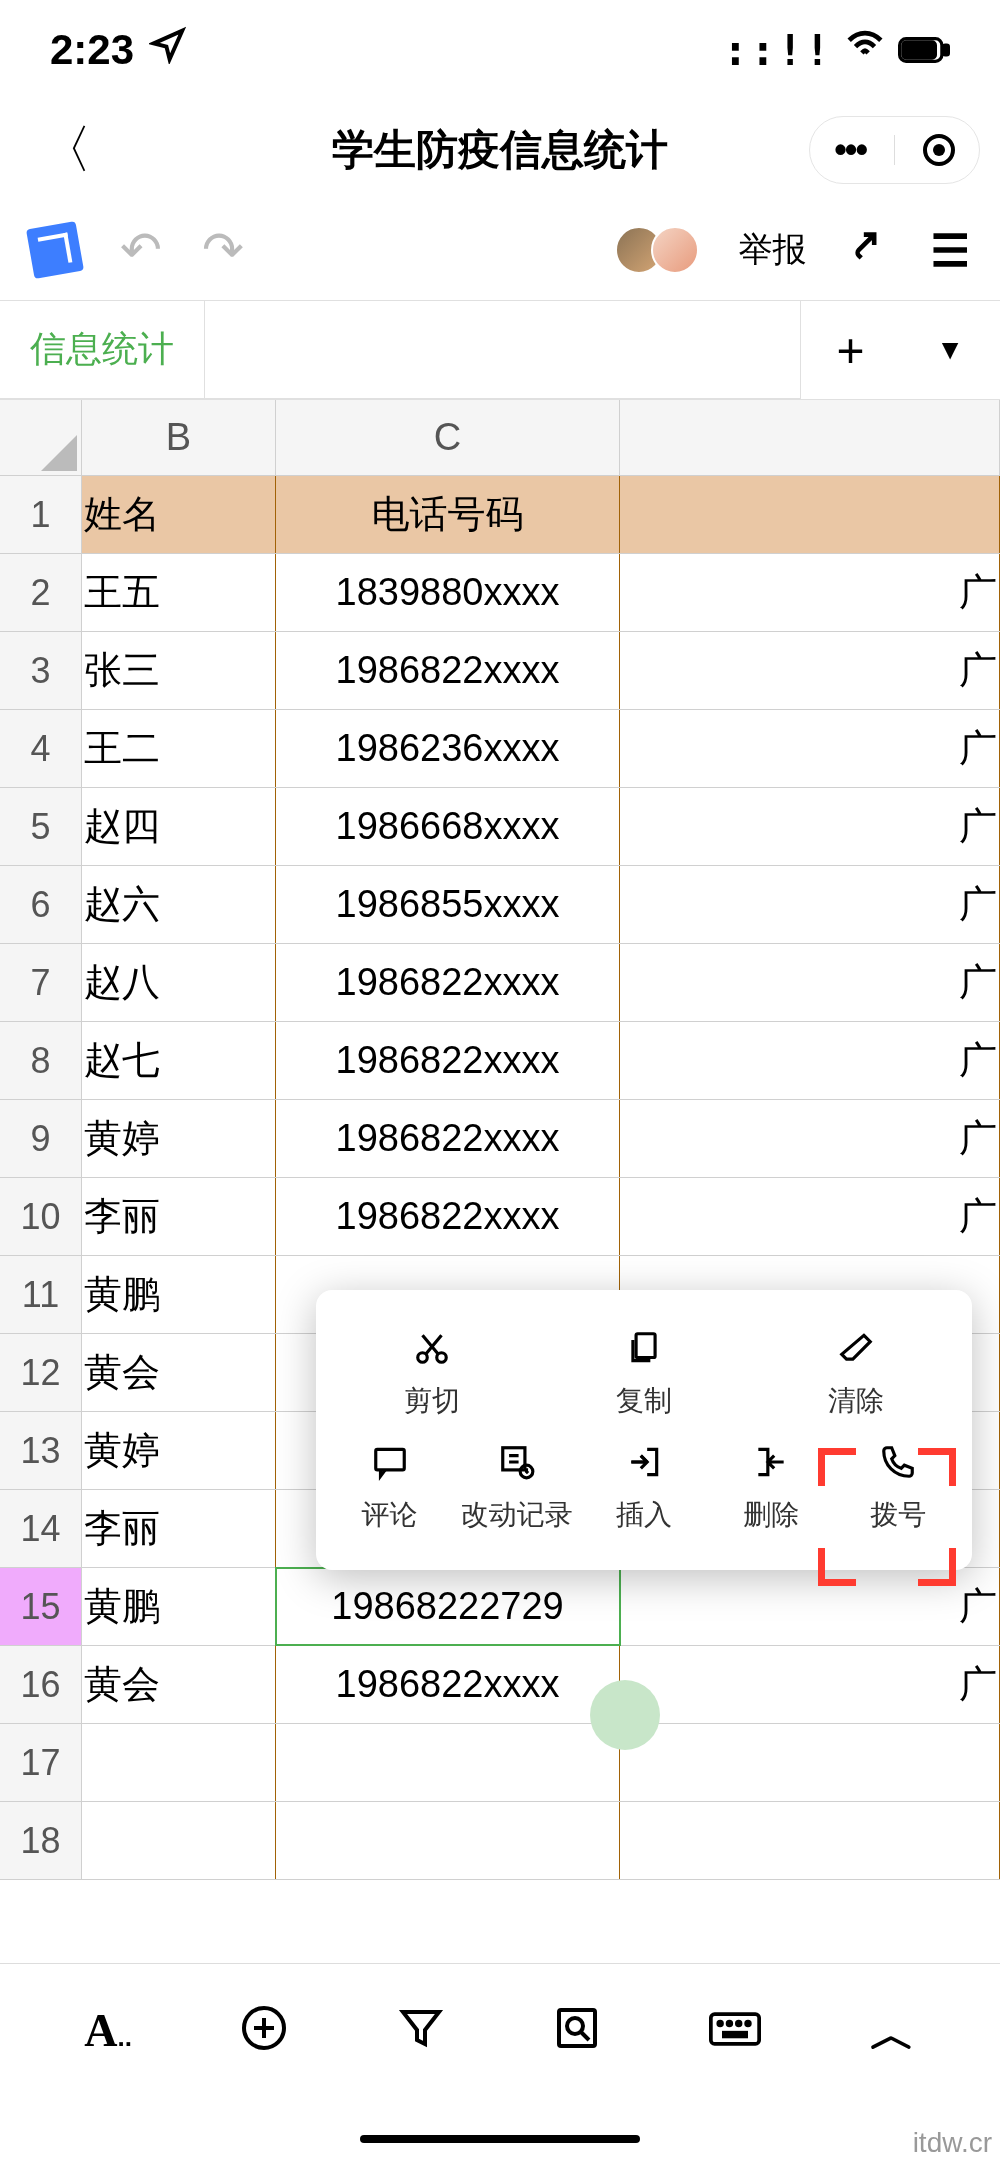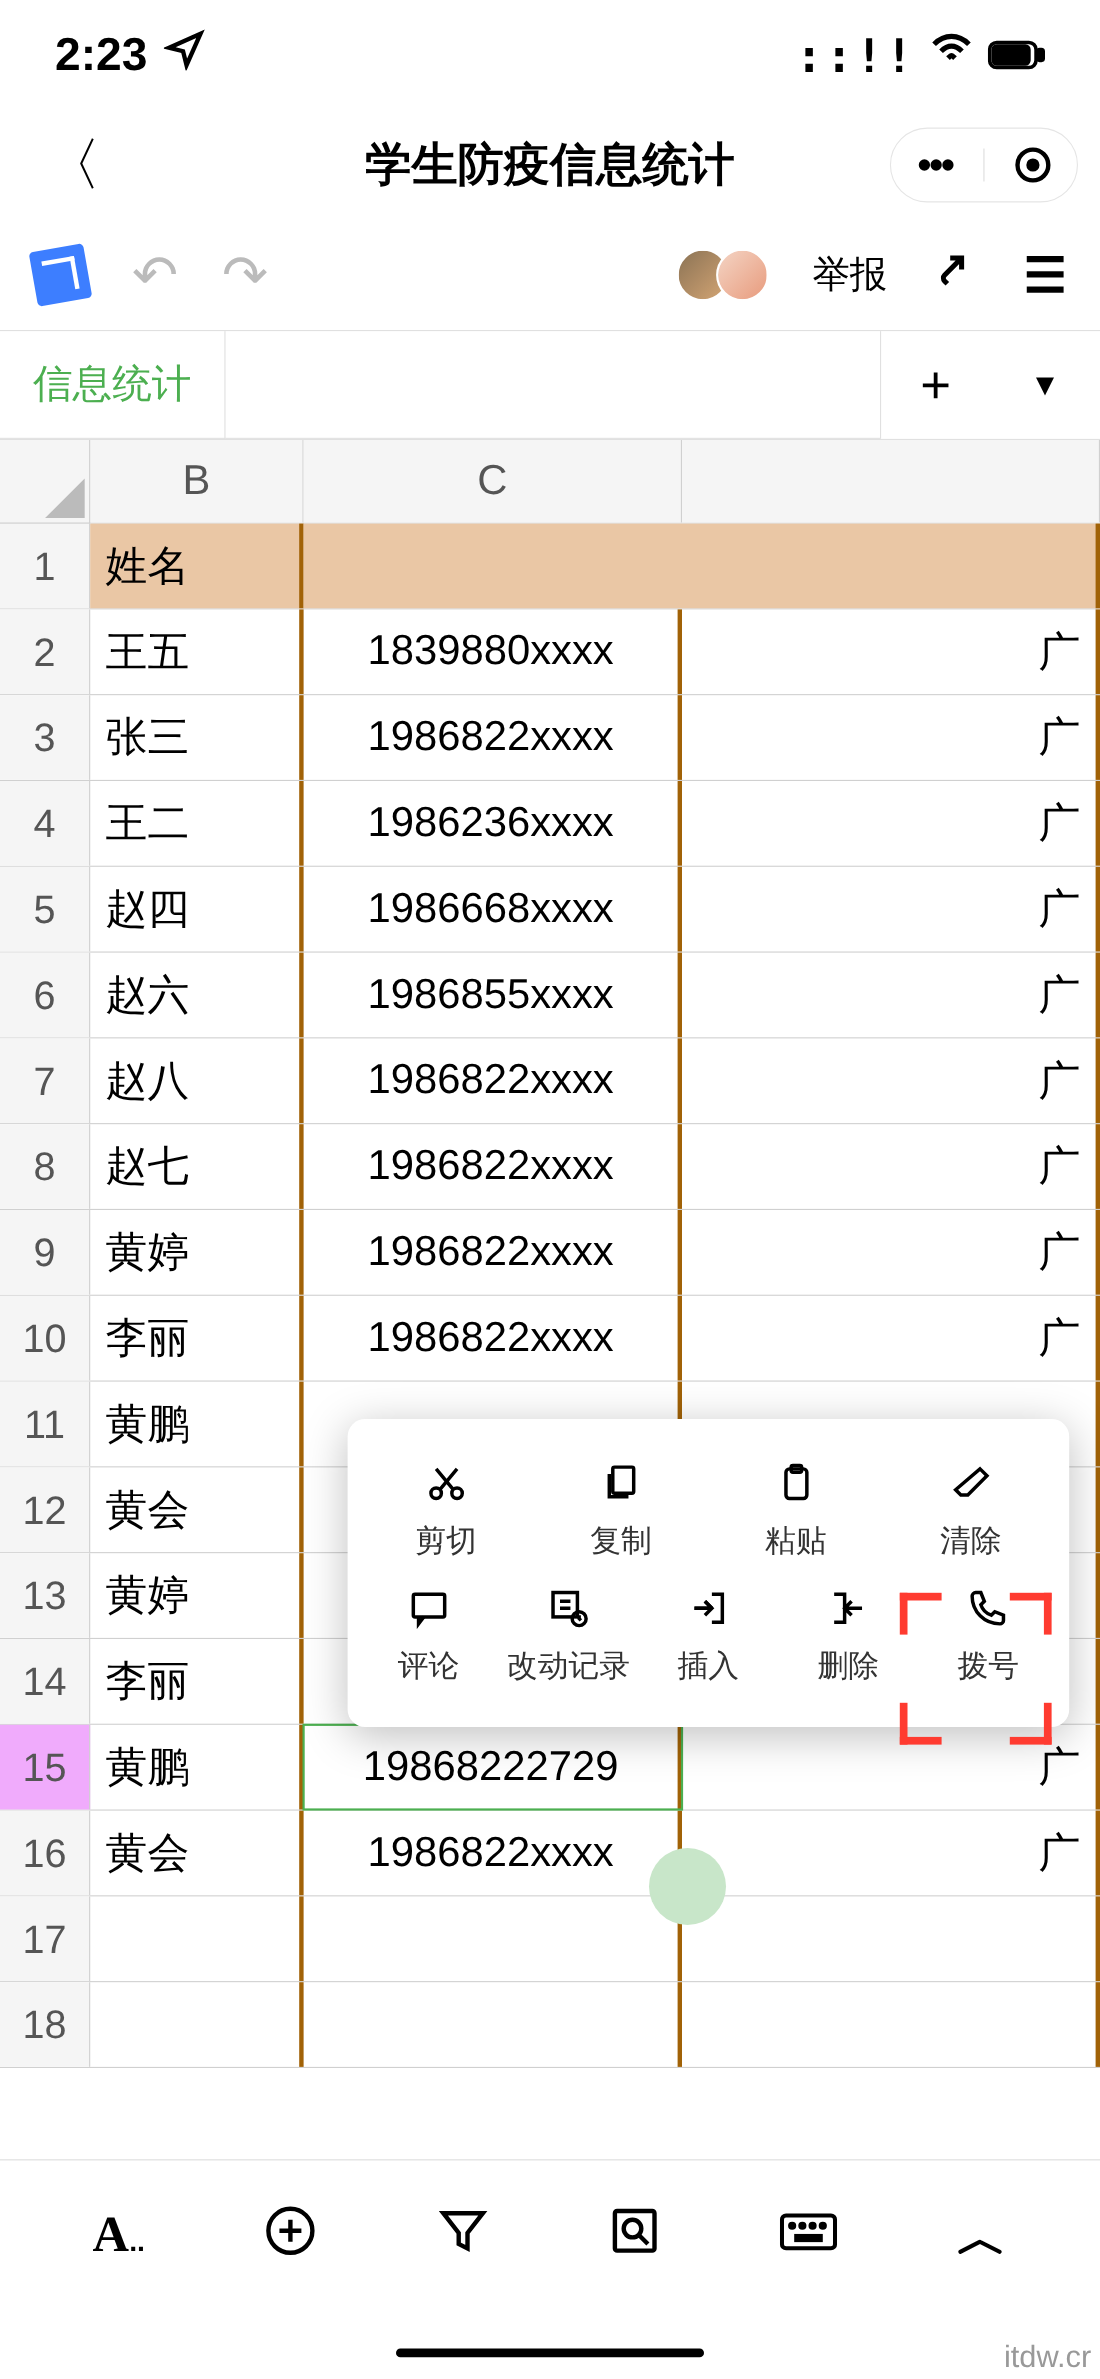--- a/index.html
+++ b/index.html
@@ -34,21 +34,21 @@
 .grid{position:relative}
 .row{display:flex;height:78px;border-bottom:1px solid #d0d0d0}
 .row.header-row{height:76px}
 .row-num{width:82px;background:#f5f5f5;border-right:1px solid #d0d0d0;display:flex;align-items:center;justify-content:center;font-size:36px;color:#555}
 .corner{width:82px;height:76px;background:#f5f5f5;border-right:1px solid #d0d0d0;border-bottom:1px solid #d0d0d0;position:relative}
 .corner::after{content:'';position:absolute;right:4px;bottom:4px;width:0;height:0;border-left:36px solid transparent;border-bottom:36px solid #bbb}
 .col-header{background:#f5f5f5;display:flex;align-items:center;justify-content:center;font-size:38px;color:#555;border-right:1px solid #d0d0d0}
 .col-b{width:194px}
 .col-c{width:344px}
 .col-d{flex:1}
-.cell{border-right:4px solid #a16207;display:flex;align-items:center;font-size:38px;padding:0 14px}
+.cell{border-right:1px solid #a16207;display:flex;align-items:center;font-size:38px;padding:0 2px}
 .cell.center{justify-content:center}
 .hdr-cell{background:#eac7a5;font-size:38px}
 .row.selected .row-num{background:#f0abfc}
 .cell.selected{outline:2px solid #4caf50;outline-offset:-1px;position:relative;z-index:1}
 .selection-handle{position:absolute;width:70px;height:70px;background:#c8e6c9;border-radius:50%;right:340px;top:1680px;z-index:0}
 .context-menu{position:absolute;top:1290px;left:316px;width:656px;background:#fff;border-radius:16px;box-shadow:0 8px 40px rgba(0,0,0,0.25);z-index:10;padding:26px 10px}
 .menu-row{display:flex;justify-content:space-around;padding:10px 0}
 .menu-item{display:flex;flex-direction:column;align-items:center;gap:12px;width:120px}
 .menu-icon-box{width:44px;height:44px;display:flex;align-items:center;justify-content:center}
 .menu-label{font-size:28px;color:#333}
@@ -123,20 +123,21 @@
 <div class="grid">
   <div class="row header-row">
     <div class="corner"></div>
     <div class="col-header col-b">B</div>
     <div class="col-header col-c">C</div>
     <div class="col-header col-d"></div>
   </div>
   <div class="row">
     <div class="row-num">1</div>
     <div class="cell col-b hdr-cell">姓名</div>
+    <div class="cell col-c hdr-cell center">电话号码</div>
     <div class="cell col-d hdr-cell"></div>
   </div>
   <div class="row">
       <div class="row-num">2</div>
       <div class="cell col-b">王五</div>
       <div class="cell col-c center">1839880xxxx</div>
       <div class="cell col-d" style="justify-content:flex-end">广</div>
     </div>
   <div class="row">
       <div class="row-num">3</div>
@@ -251,29 +252,20 @@
         <span class="menu-label">剪切</span>
       </div>
     <div class="menu-item">
         <div class="menu-icon-box">
           <svg viewBox="0 0 24 24">
             <rect x="7" y="3" width="12" height="15" rx="1"></rect>
             <path d="M5 7v13h11"></path>
           </svg>
         </div>
         <span class="menu-label">复制</span>
-      </div>
-    <div class="menu-item">
-        <div class="menu-icon-box">
-          <svg viewBox="0 0 24 24">
-            <rect x="6" y="4" width="12" height="17" rx="2"></rect>
-            <rect x="9" y="2" width="6" height="4" rx="1"></rect>
-          </svg>
-        </div>
-        <span class="menu-label">粘贴</span>
       </div>
     <div class="menu-item">
         <div class="menu-icon-box">
           <svg viewBox="0 0 24 24">
             <path d="M17 4l4 4-11 11H6l-3-3z"></path>
           </svg>
         </div>
         <span class="menu-label">清除</span>
       </div>
   </div>

